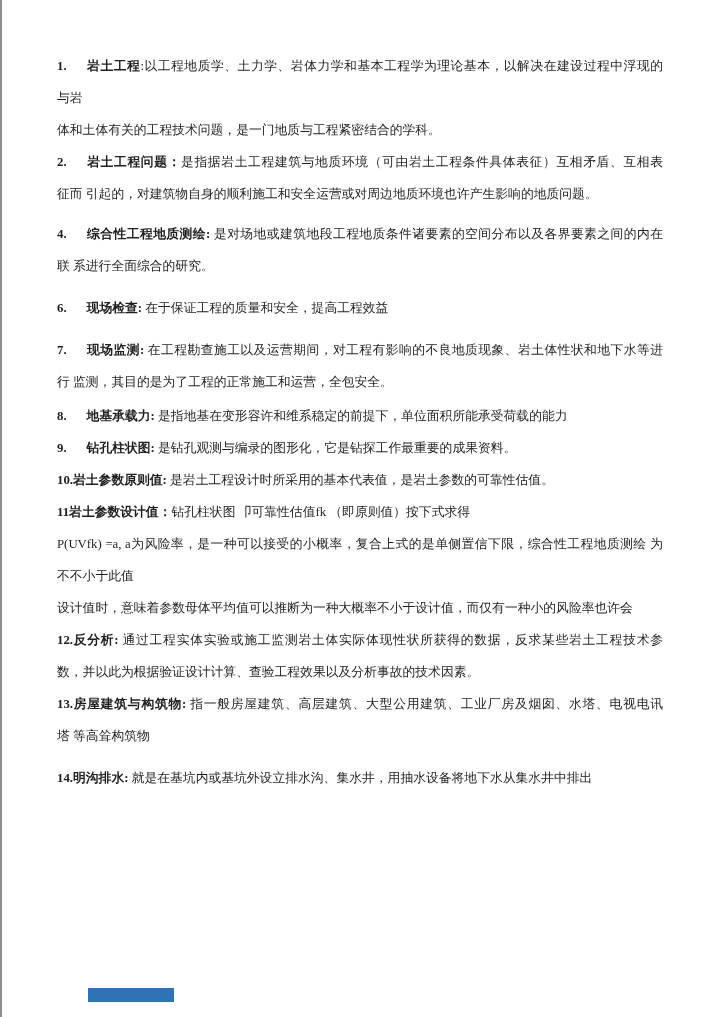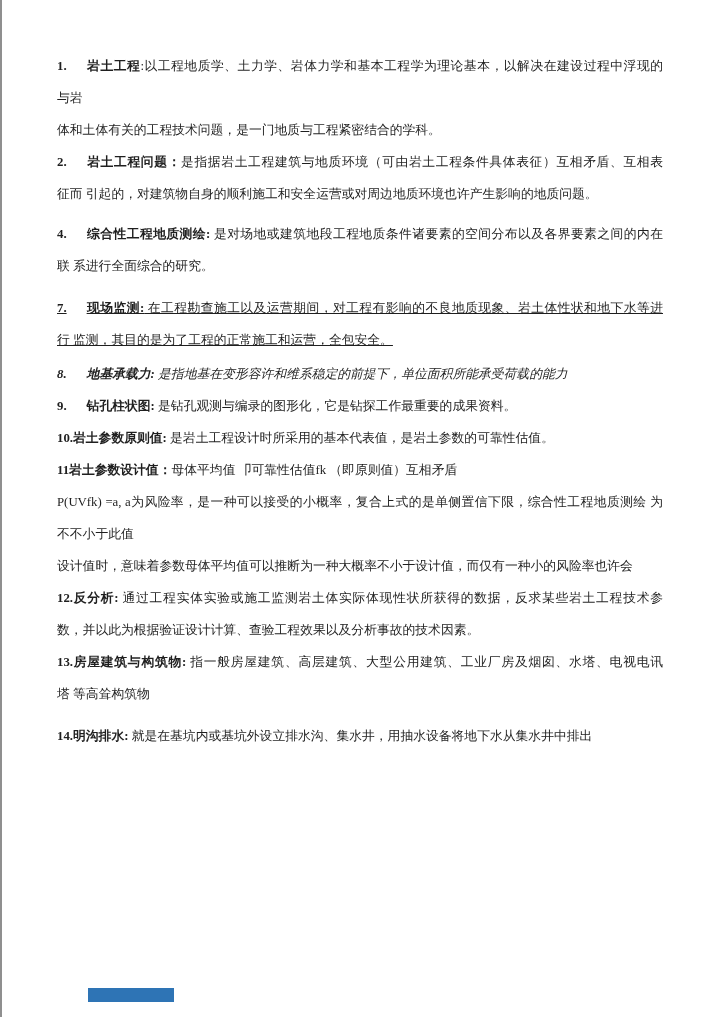--- a/index.html
+++ b/index.html
@@ -55,35 +55,38 @@
         <div class="line"><span class="seg">体和土体有关的工程技术问题，是一门地质与工程紧密结合的学科。</span></div>
       </div>
       <div class="para">
         <div class="line fill"><span class="seg b tabw">2.</span><span class="seg b">岩土工程问题：</span><span class="seg">是指据岩土工程建筑与地质环境（可由岩土工程条件具体表征）互相矛盾、互相表</span></div>
         <div class="line"><span class="seg">征而 引起的，对建筑物自身的顺利施工和安全运营或对周边地质环境也许产生影响的地质问题。</span></div>
       </div>
       <div class="para" style="margin-top: 8px;">
         <div class="line fill"><span class="seg b tabw">4.</span><span class="seg b">综合性工程地质测绘:</span><span class="seg"> 是对场地或建筑地段工程地质条件诸要素的空间分布以及各界要素之间的内在</span></div>
         <div class="line"><span class="seg">联 系进行全面综合的研究。</span></div>
       </div>
-      <div class="para" style="margin-top: 10px; text-decoration: underline;">
+      <div class="para" style="margin-top: 10px;">
+        <div class="line"><span class="seg b tabw">6.</span><span class="seg b">现场检查:</span><span class="seg"> 在于保证工程的质量和安全，提高工程效益</span></div>
+      </div>
+      <div class="para" style="margin-top: 10px;">
         <div class="line fill"><span class="seg b tabw">7.</span><span class="seg b">现场监测:</span><span class="seg"> 在工程勘查施工以及运营期间，对工程有影响的不良地质现象、岩土体性状和地下水等进</span></div>
         <div class="line"><span class="seg">行 监测，其目的是为了工程的正常施工和运营，全包安全。</span></div>
       </div>
-      <div class="para" style="margin-top: 2px; font-style: italic;">
+      <div class="para" style="margin-top: 2px;">
         <div class="line"><span class="seg b tabw">8.</span><span class="seg b">地基承载力:</span><span class="seg"> 是指地基在变形容许和维系稳定的前提下，单位面积所能承受荷载的能力</span></div>
       </div>
       <div class="para">
         <div class="line"><span class="seg b tabw">9.</span><span class="seg b">钻孔柱状图:</span><span class="seg"> 是钻孔观测与编录的图形化，它是钻探工作最重要的成果资料。</span></div>
       </div>
       <div class="para">
         <div class="line"><span class="seg b tabs">10.</span><span class="seg b">岩土参数原则值:</span><span class="seg"> 是岩土工程设计时所采用的基本代表值，是岩土参数的可靠性估值。</span></div>
       </div>
       <div class="para">
-        <div class="line"><span class="seg b">11岩土参数设计值：</span><span class="seg">母体平均值 卩可靠性估值fk （即原则值）互相矛盾</span></div>
+        <div class="line"><span class="seg b">11岩土参数设计值：</span><span class="seg">钻孔柱状图 卩可靠性估值fk （即原则值）按下式求得</span></div>
         <div class="line fill"><span class="seg">P(UVfk) =a, a为风险率，是一种可以接受的小概率，复合上式的是单侧置信下限，综合性工程地质测绘 为</span></div>
         <div class="line"><span class="seg">不不小于此值</span></div>
         <div class="line"><span class="seg">设计值时，意味着参数母体平均值可以推断为一种大概率不小于设计值，而仅有一种小的风险率也许会</span></div>
       </div>
       <div class="para">
         <div class="line fill"><span class="seg b tabs">12.</span><span class="seg b">反分析:</span><span class="seg"> 通过工程实体实验或施工监测岩土体实际体现性状所获得的数据，反求某些岩土工程技术参</span></div>
         <div class="line"><span class="seg">数，并以此为根据验证设计计算、查验工程效果以及分析事故的技术因素。</span></div>
       </div>
       <div class="para">
         <div class="line fill"><span class="seg b tabs">13.</span><span class="seg b">房屋建筑与构筑物:</span><span class="seg"> 指一般房屋建筑、高层建筑、大型公用建筑、工业厂房及烟囱、水塔、电视电讯</span></div>

